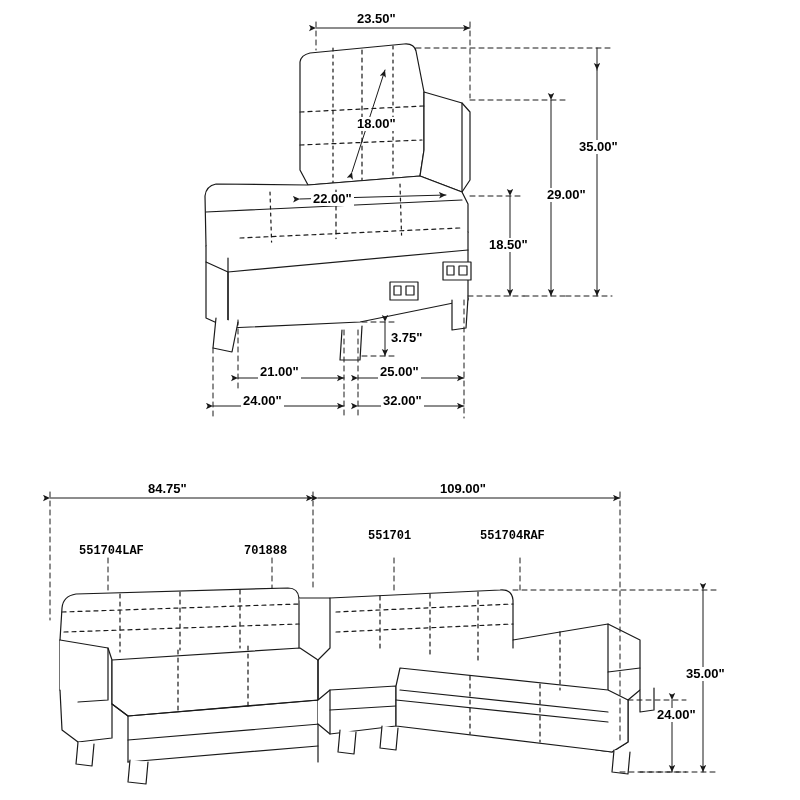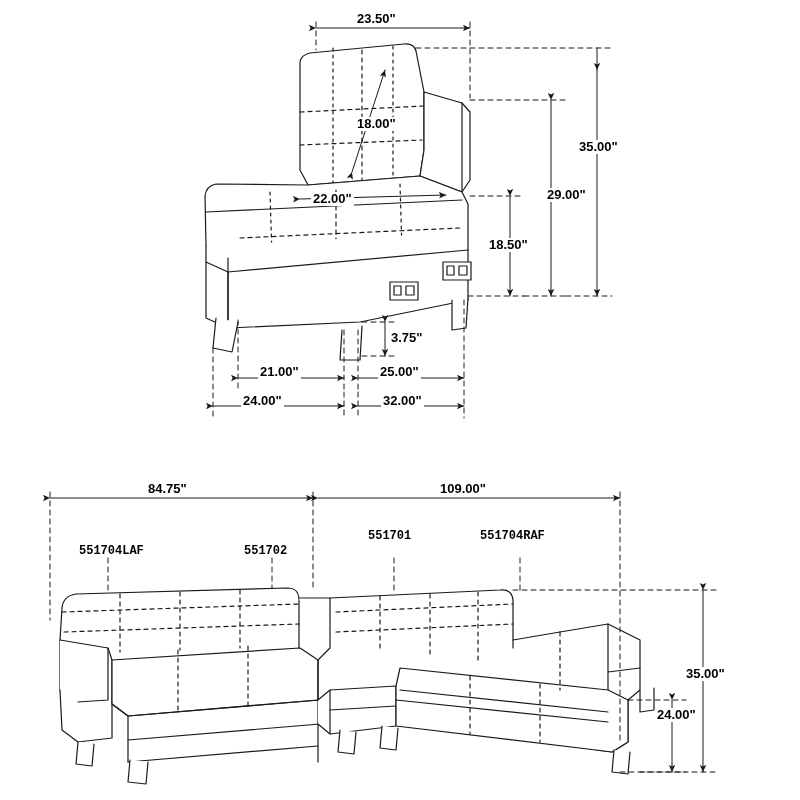--- a/index.html
+++ b/index.html
@@ -217,17 +217,17 @@
 <div class="dimtext" style="left:378px;top:365px;">25.00"</div>
 <div class="dimtext" style="left:241px;top:394px;">24.00"</div>
 <div class="dimtext" style="left:381px;top:394px;">32.00"</div>
 
 <div class="dimtext" style="left:146px;top:482px;">84.75"</div>
 <div class="dimtext" style="left:438px;top:482px;">109.00"</div>
 <div class="dimtext" style="left:684px;top:667px;">35.00"</div>
 <div class="dimtext" style="left:655px;top:708px;">24.00"</div>
 
 <div class="modeltext" style="left:79px;top:545px;">551704LAF</div>
-<div class="modeltext" style="left:244px;top:545px;">551702</div>
+<div class="modeltext" style="left:244px;top:545px;">701888</div>
 <div class="modeltext" style="left:368px;top:530px;">551701</div>
 <div class="modeltext" style="left:480px;top:530px;">551704RAF</div>
 
 </div>
 
 </body></html>

